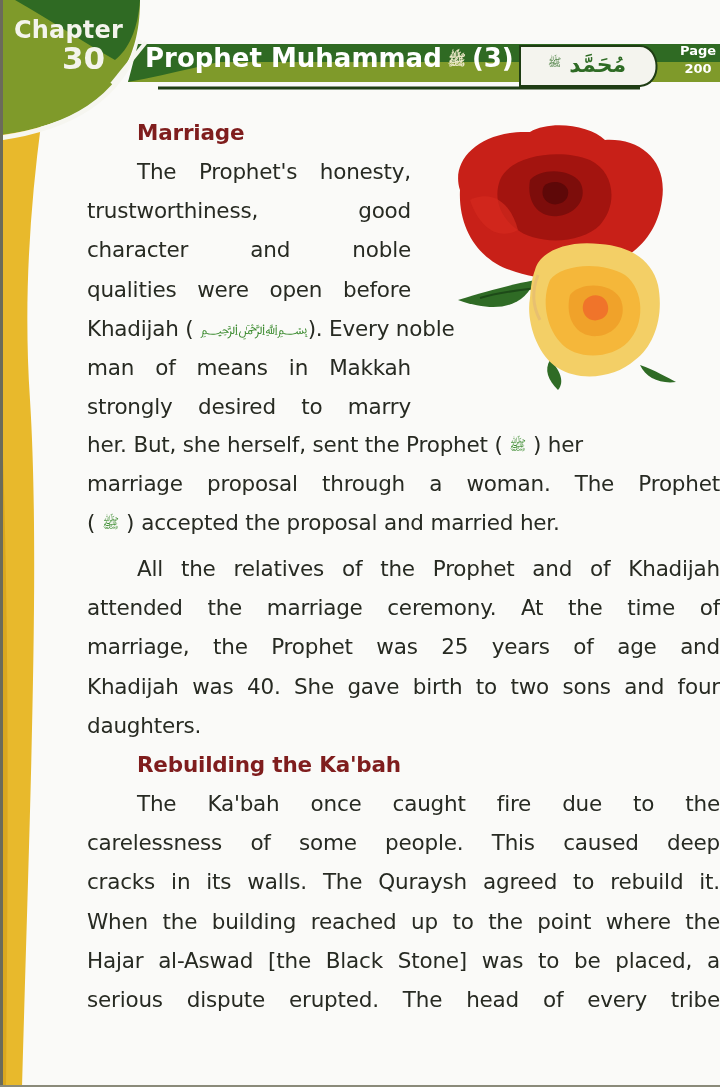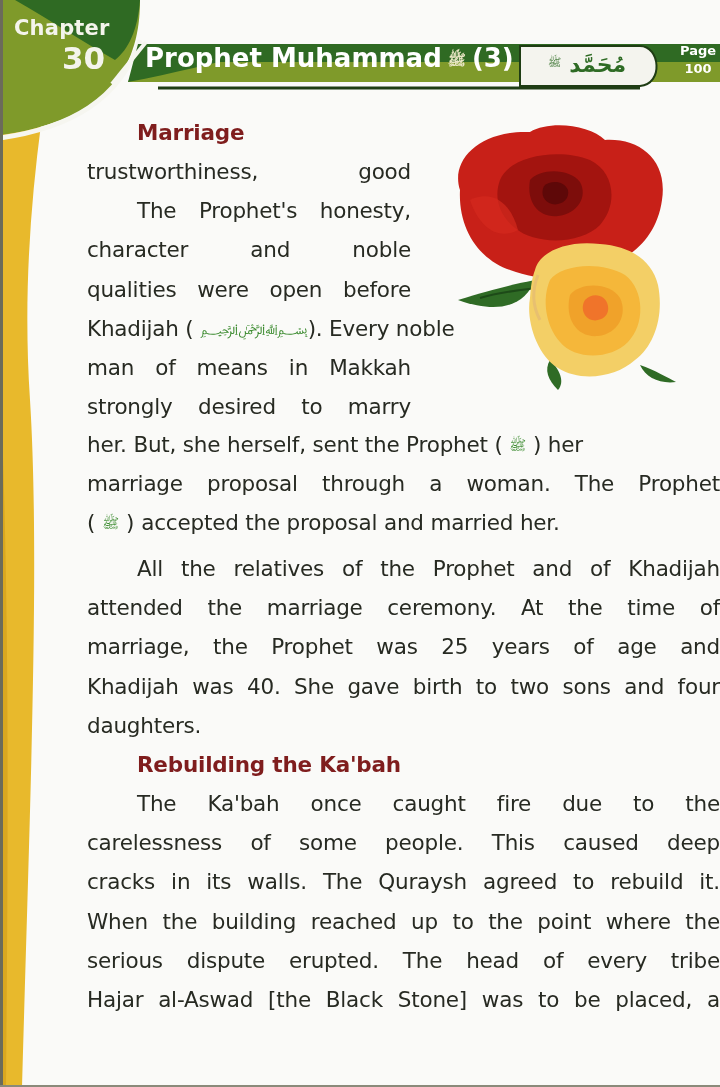--- a/index.html
+++ b/index.html
@@ -10,21 +10,21 @@
   }
   .page { position: absolute; left: 0; top: 0; width: 720px; height: 1087px; overflow: hidden; background: #fafaf8; }
   .left-edge { position: absolute; left: 0; top: 0; width: 3px; height: 1087px; background: #6b6b5a; }
   .bottom-edge { position: absolute; left: 0; bottom: 0; width: 720px; height: 2px; background: #8a8a7a; }
 
   
   .deco { position: absolute; left: 0; top: 0; width: 720px; height: 1087px; pointer-events: none; }
 
   .chapter-label {
     position: absolute; left: 14px; top: 16px; color: #f4f4ec;
-    font-family: "DejaVu Sans", sans-serif; font-weight: bold; font-size: 21px; letter-spacing: 0.2px;
+    font-family: "DejaVu Sans", sans-serif; font-weight: bold; font-size: 24px; letter-spacing: 0.2px;
   }
   .chapter-number {
     position: absolute; left: 62px; top: 40px; color: #f4f4ec;
     font-family: "DejaVu Sans", sans-serif; font-weight: bold; font-size: 31px;
   }
   .title-text {
     position: absolute; left: 145px; top: 43px; color: #ffffff;
     font-family: "DejaVu Sans", sans-serif; font-weight: bold; font-size: 26px; white-space: nowrap;
     display: flex; align-items: flex-end; gap: 6px;
   }
@@ -92,21 +92,21 @@
     <span>(3)</span>
   </div>
 
   <div class="arabic-pill">
     <span class="arabic-salawat">ﷺ</span>
     <span class="arabic-name">مُحَمَّد</span>
   </div>
 
   <div class="page-label">
     <div>Page</div>
-    <div>100</div>
+    <div>200</div>
   </div>
 
   <svg class="roses" viewBox="0 0 250 275">
 
     <path d="M18,180 C50,170 70,165 95,160 C85,185 60,195 18,180 Z" fill="#2f6b25"></path>
     <path d="M40,178 C60,172 80,170 96,168" stroke="#1d4a18" stroke-width="2" fill="none"></path>
     <path d="M110,240 C120,250 125,262 118,270 C108,260 104,250 110,240 Z" fill="#2f6b25"></path>
     <path d="M200,245 C215,250 228,258 236,262 C220,264 206,258 200,245 Z" fill="#2f6b25"></path>
     <path d="M150,98 C154,108 157,118 156,128 C150,118 147,108 150,98 Z" fill="#3e7a30"></path>
 
@@ -119,22 +119,22 @@
     <path d="M95,150 C100,130 130,120 160,124 C190,126 212,140 218,165 C224,195 215,225 195,240 C175,258 140,262 118,248 C96,234 86,200 90,178 C91,165 92,158 95,150 Z" fill="#f3cf66"></path>
     <path d="M110,160 C120,145 160,140 185,155 C205,170 205,205 188,222 C170,240 135,240 120,222 C105,205 102,178 110,160 Z" fill="#f5b73a"></path>
     <path d="M130,175 C140,162 170,162 180,178 C188,194 178,214 158,216 C138,218 124,200 130,175 Z" fill="#f0a22a"></path>
     <path d="M145,180 C152,172 166,174 168,186 C170,196 160,202 152,200 C144,198 140,188 145,180 Z" fill="#f0742a"></path>
     <path d="M98,155 C92,170 92,185 100,200" stroke="#e8c070" stroke-width="3" fill="none"></path>
   </svg>
 
   <div class="text heading" style="left:137px; top:113px;">Marriage</div>
 
   <div class="text" style="left:87px; top:152px; width:324px;">
+    <div class="line justify" style="padding-left:50px;">The Prophet's honesty,</div>
     <div class="line justify">trustworthiness, good</div>
-    <div class="line justify" style="padding-left:50px;">The Prophet's honesty,</div>
     <div class="line justify">character and noble</div>
     <div class="line justify">qualities were open before</div>
     <div class="line" style="display:flex; justify-content:space-between;">
       <span>
         <span>Khadijah ( </span><span class="salawat-inline">﷽</span>
       </span>
       <span>). Every noble</span>
     </div>
     <div class="line justify">man of means in Makkah</div>
     <div class="line justify">strongly desired to marry</div>
@@ -158,17 +158,17 @@
     <div class="line">daughters.</div>
   </div>
 
   <div class="text heading" style="left:137px; top:745px;">Rebuilding the Ka'bah</div>
 
   <div class="text" style="left:87px; top:784px; width:633px;">
     <div class="line justify" style="padding-left:50px;">The Ka'bah once caught fire due to the</div>
     <div class="line justify">carelessness of some people. This caused deep</div>
     <div class="line justify">cracks in its walls. The Quraysh agreed to rebuild it.</div>
     <div class="line justify">When the building reached up to the point where the</div>
+    <div class="line justify">Hajar al-Aswad [the Black Stone] was to be placed, a</div>
     <div class="line justify">serious dispute erupted. The head of every tribe</div>
-    <div class="line justify">Hajar al-Aswad [the Black Stone] was to be placed, a</div>
   </div>
 
 </div>
 
 </body></html>

